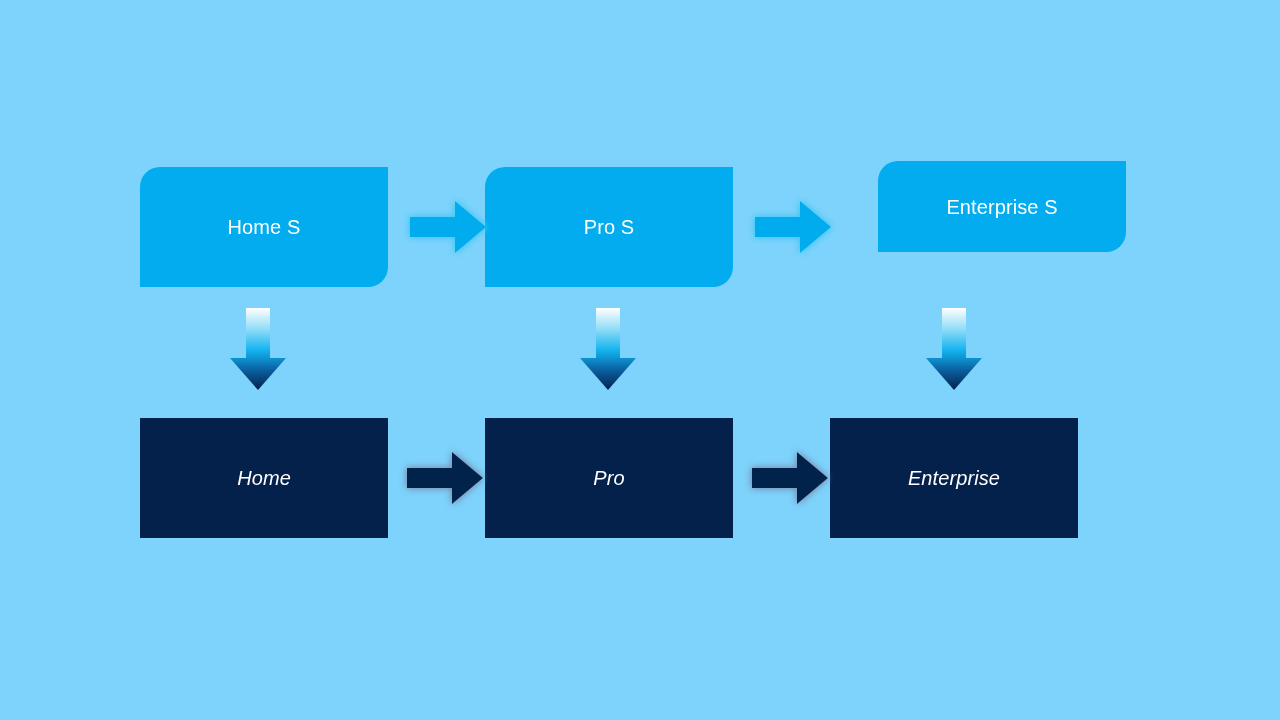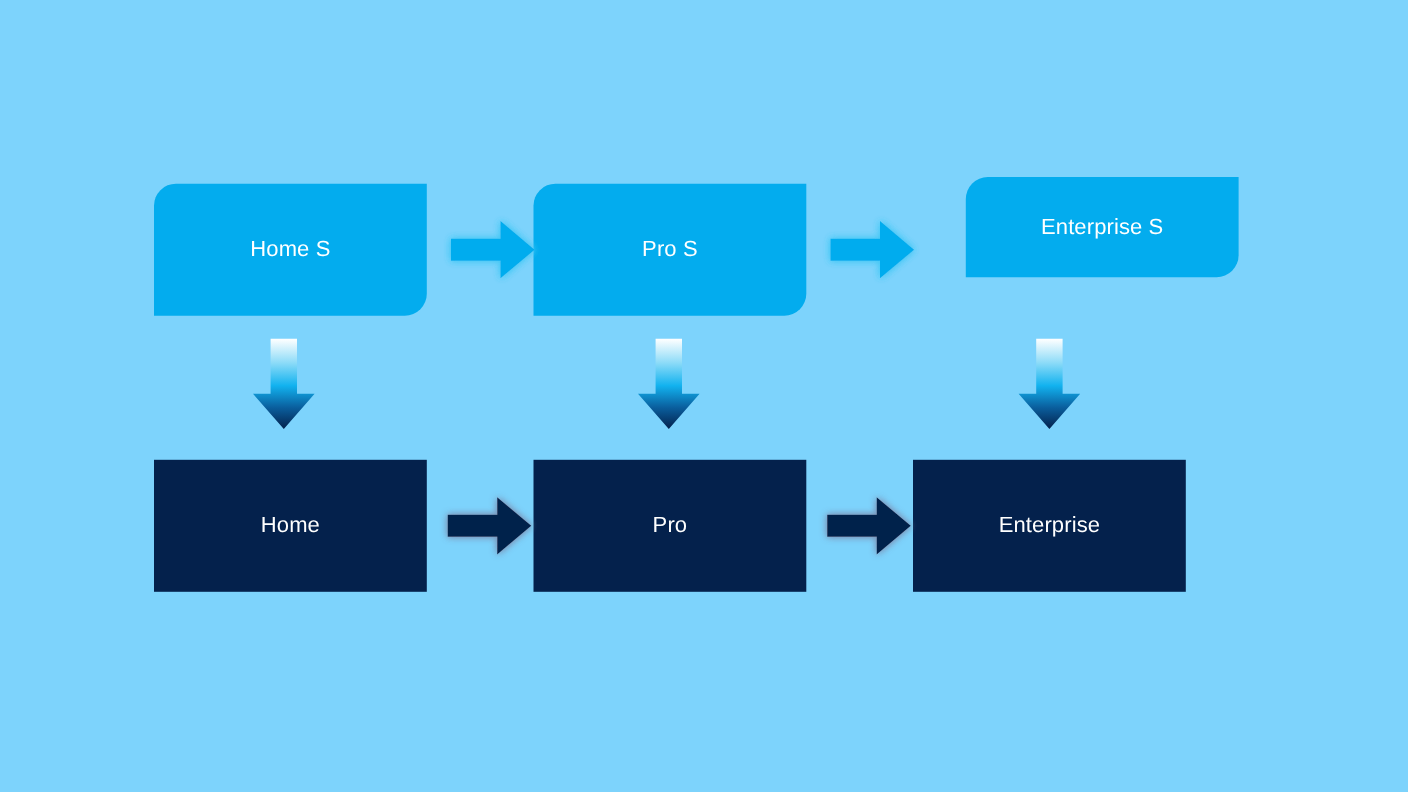--- a/index.html
+++ b/index.html
@@ -43,20 +43,21 @@
   
   .node-service {
     background: #03ACEE;
     border-radius: 20px 0px 20px 0px;
   }
 
   
   .node-product {
     background: #04214C;
     border-radius: 0;
+    font-style: italic;
   }
 
   
   .arrow {
     position: absolute;
     display: block;
   }
   .arrow svg { display: block; overflow: visible; }
 
   

